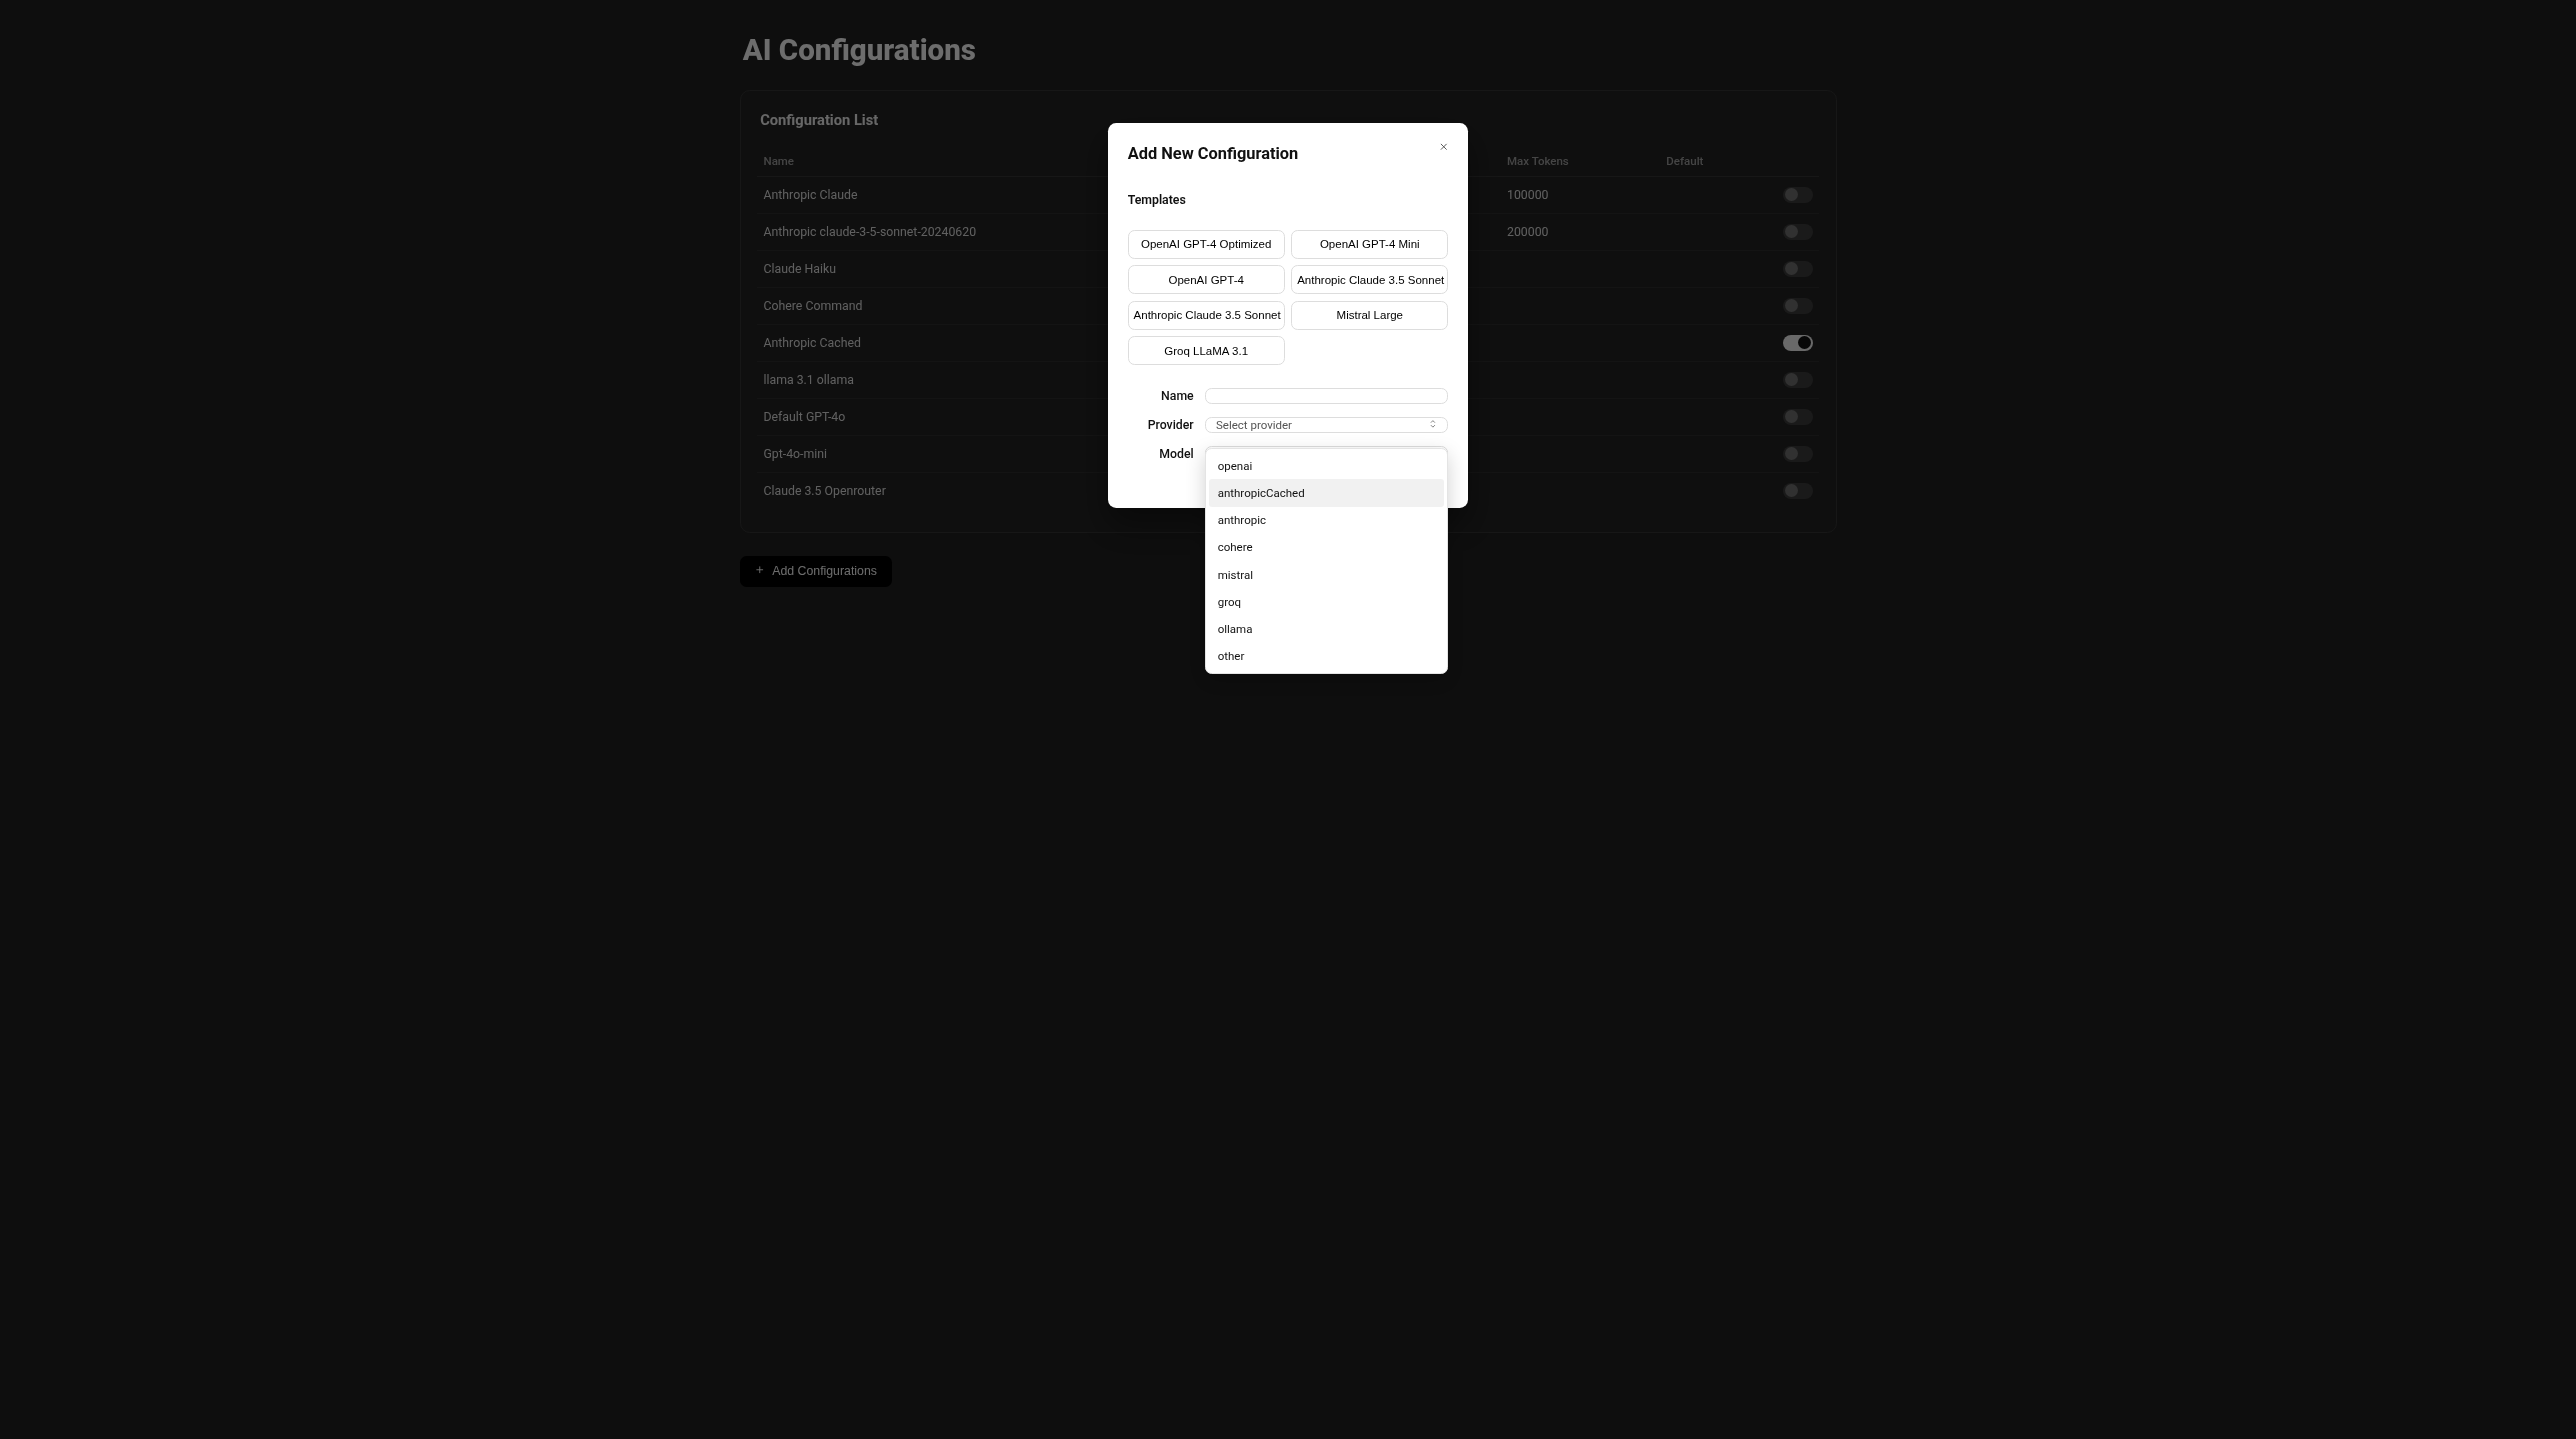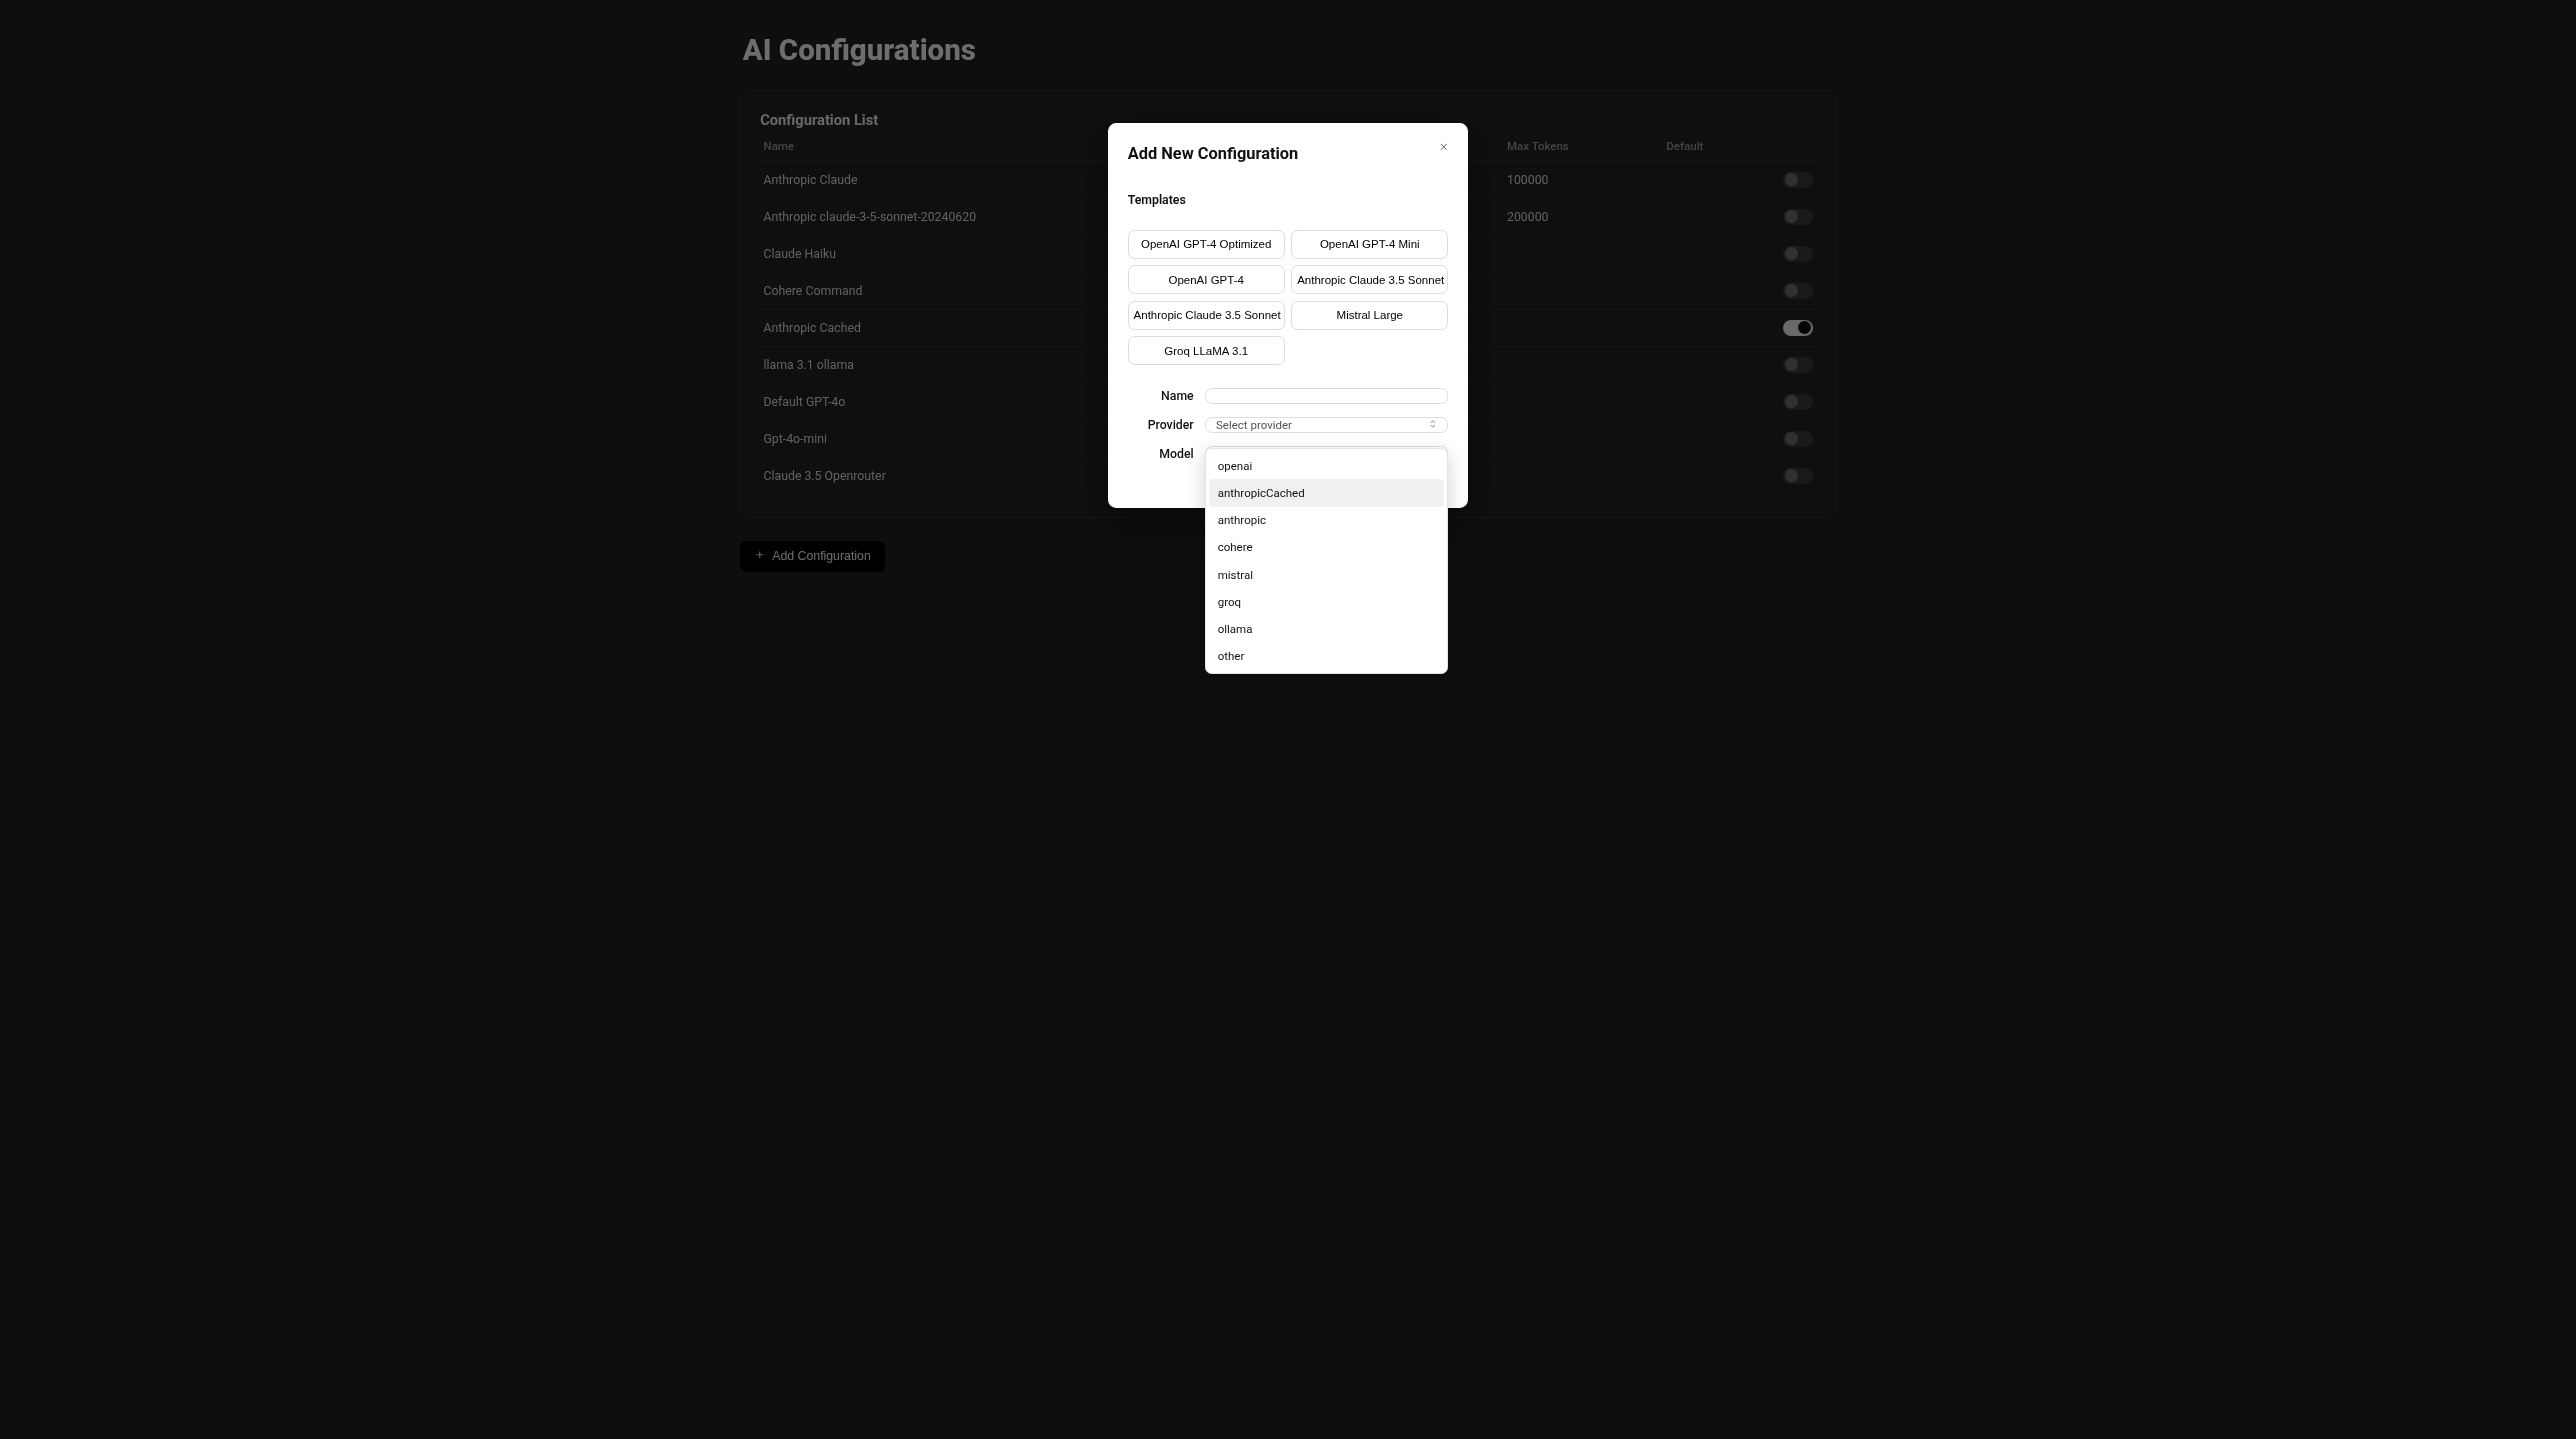--- a/index.html
+++ b/index.html
@@ -25,21 +25,21 @@
   }
   .card {
     background: #222;
     border: 0.8px solid #333;
     border-radius: 9.8px;
     padding: 19.7px 16.4px 23px;
   }
   .card-title {
     font-size: 14.7px;
     font-weight: 700;
-    margin-bottom: 2px;
+    margin-bottom: 17px;
     padding-left: 3.3px;
   }
   table.config-table {
     width: 100%;
     border-collapse: collapse;
   }
   .config-table th {
     text-align: left;
     font-weight: 500;
     color: #9a9a9a;
@@ -291,21 +291,21 @@
     </table>
   </div>
 
   <button class="add-btn">
     <span>
       <svg viewBox="0 0 24 24" fill="none" stroke="currentColor" stroke-width="2">
         <line x1="12" y1="5" x2="12" y2="19"></line>
         <line x1="5" y1="12" x2="19" y2="12"></line>
       </svg>
     </span>
-    <span>Add Configuration</span>
+    <span>Add Configurations</span>
   </button>
 </div>
 
 <div class="overlay">
   <div class="modal">
     <button class="close-btn">
       <span>
         <svg viewBox="0 0 24 24" fill="none" stroke="currentColor" stroke-width="2">
           <line x1="18" y1="6" x2="6" y2="18"></line>
           <line x1="6" y1="6" x2="18" y2="18"></line>

